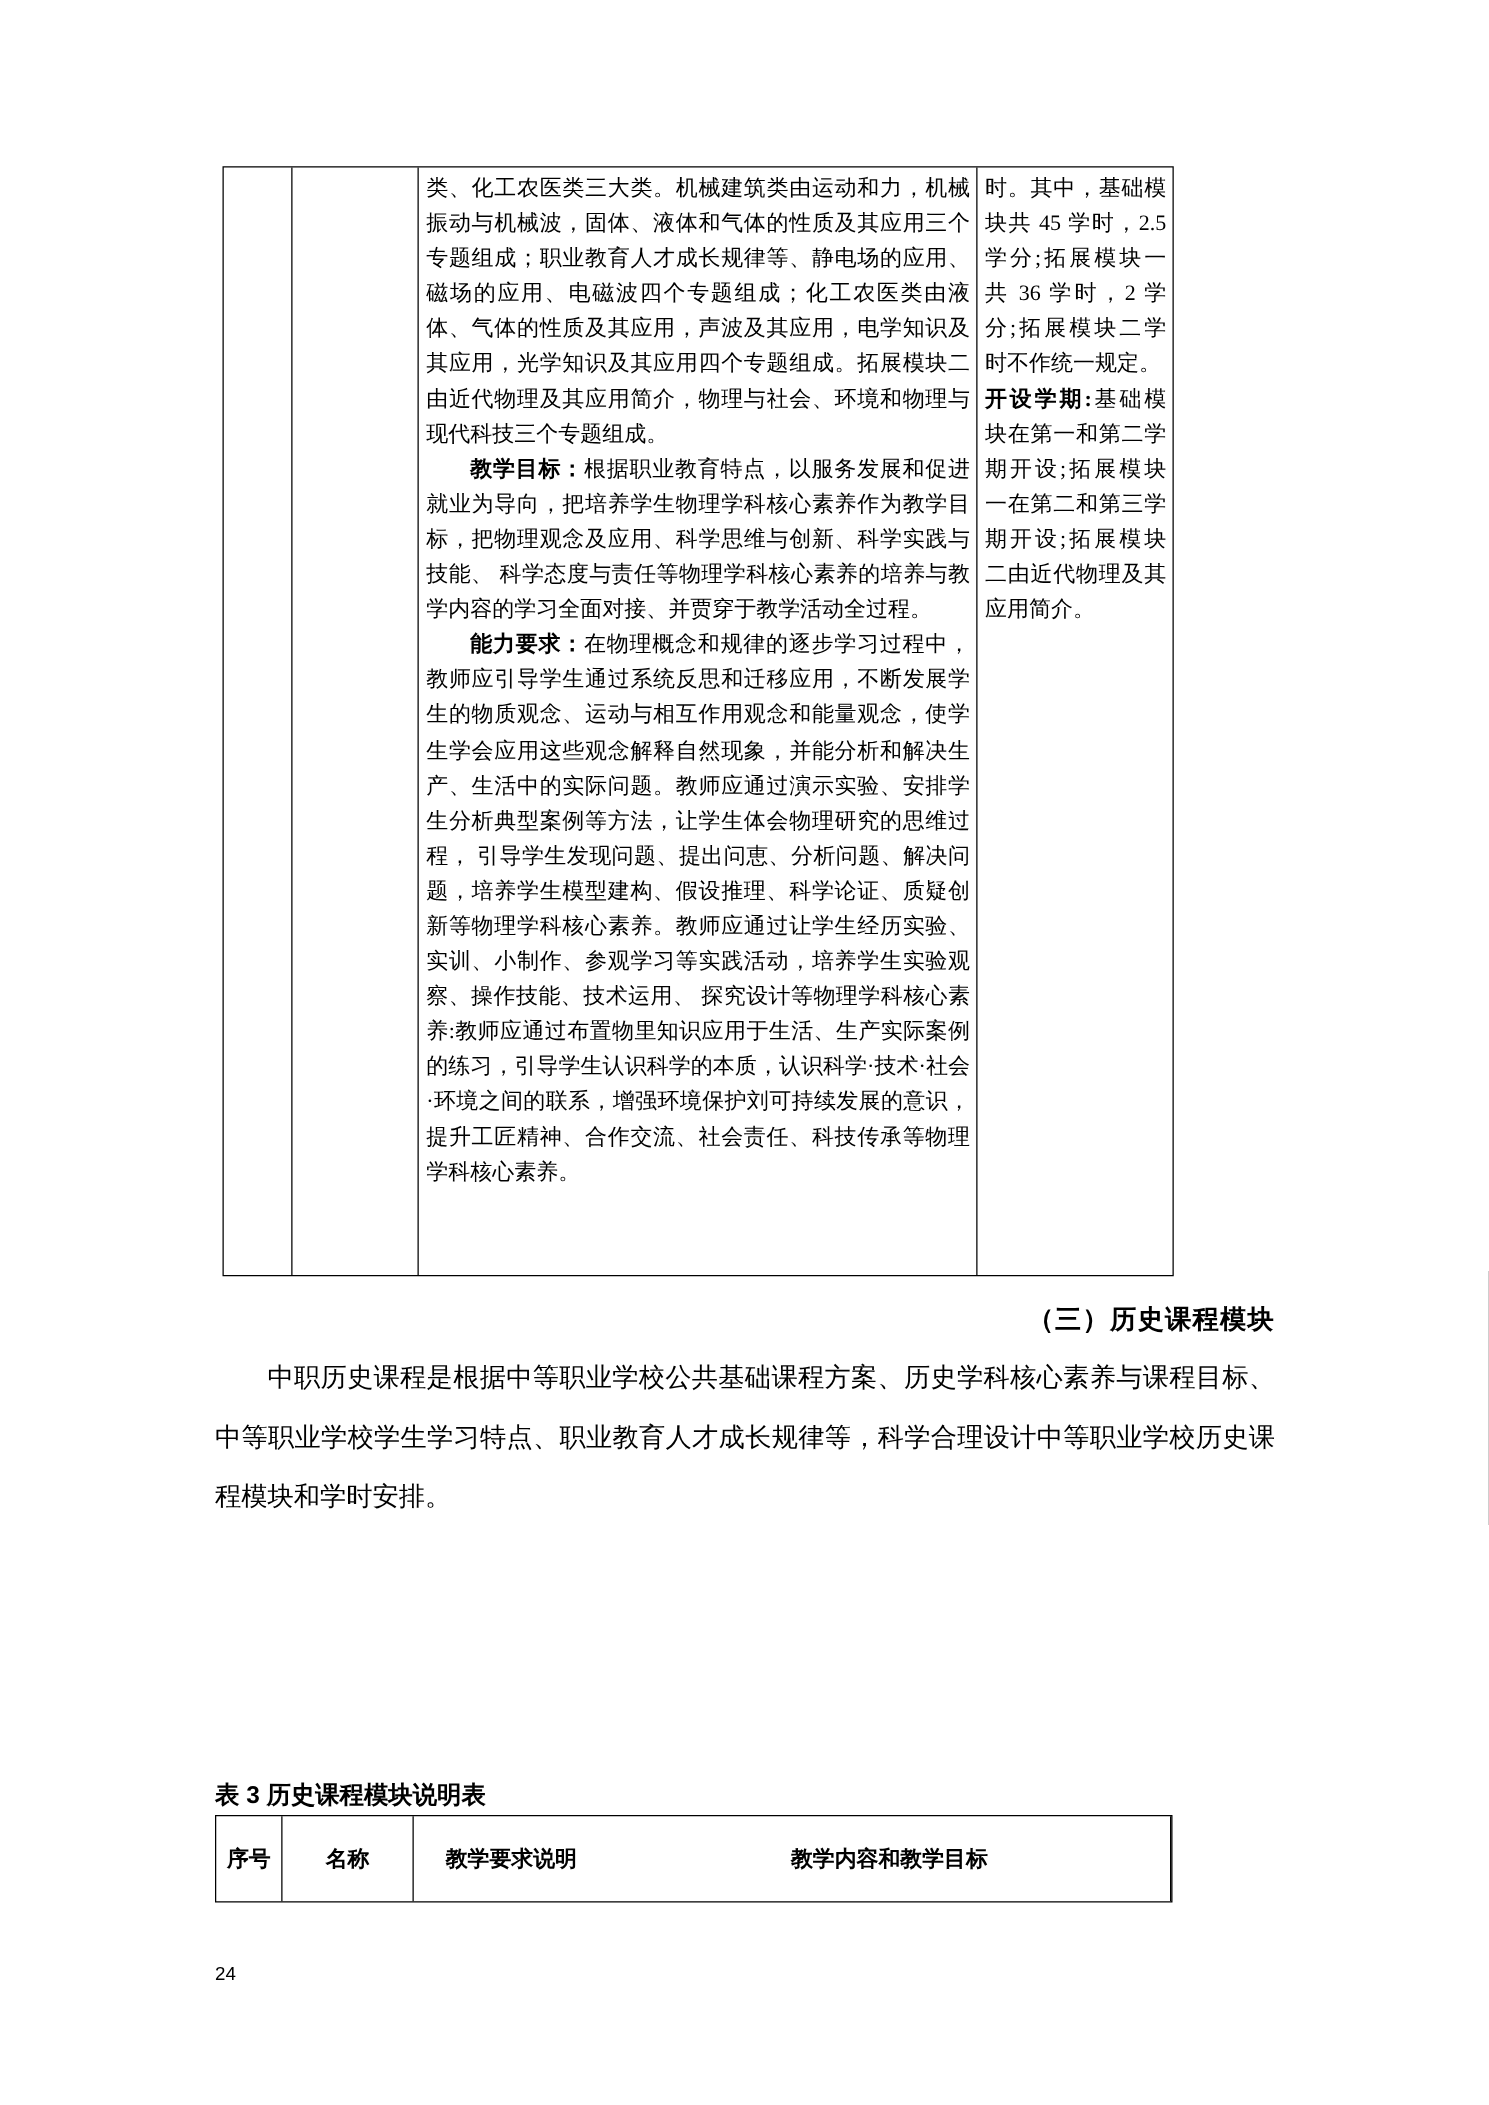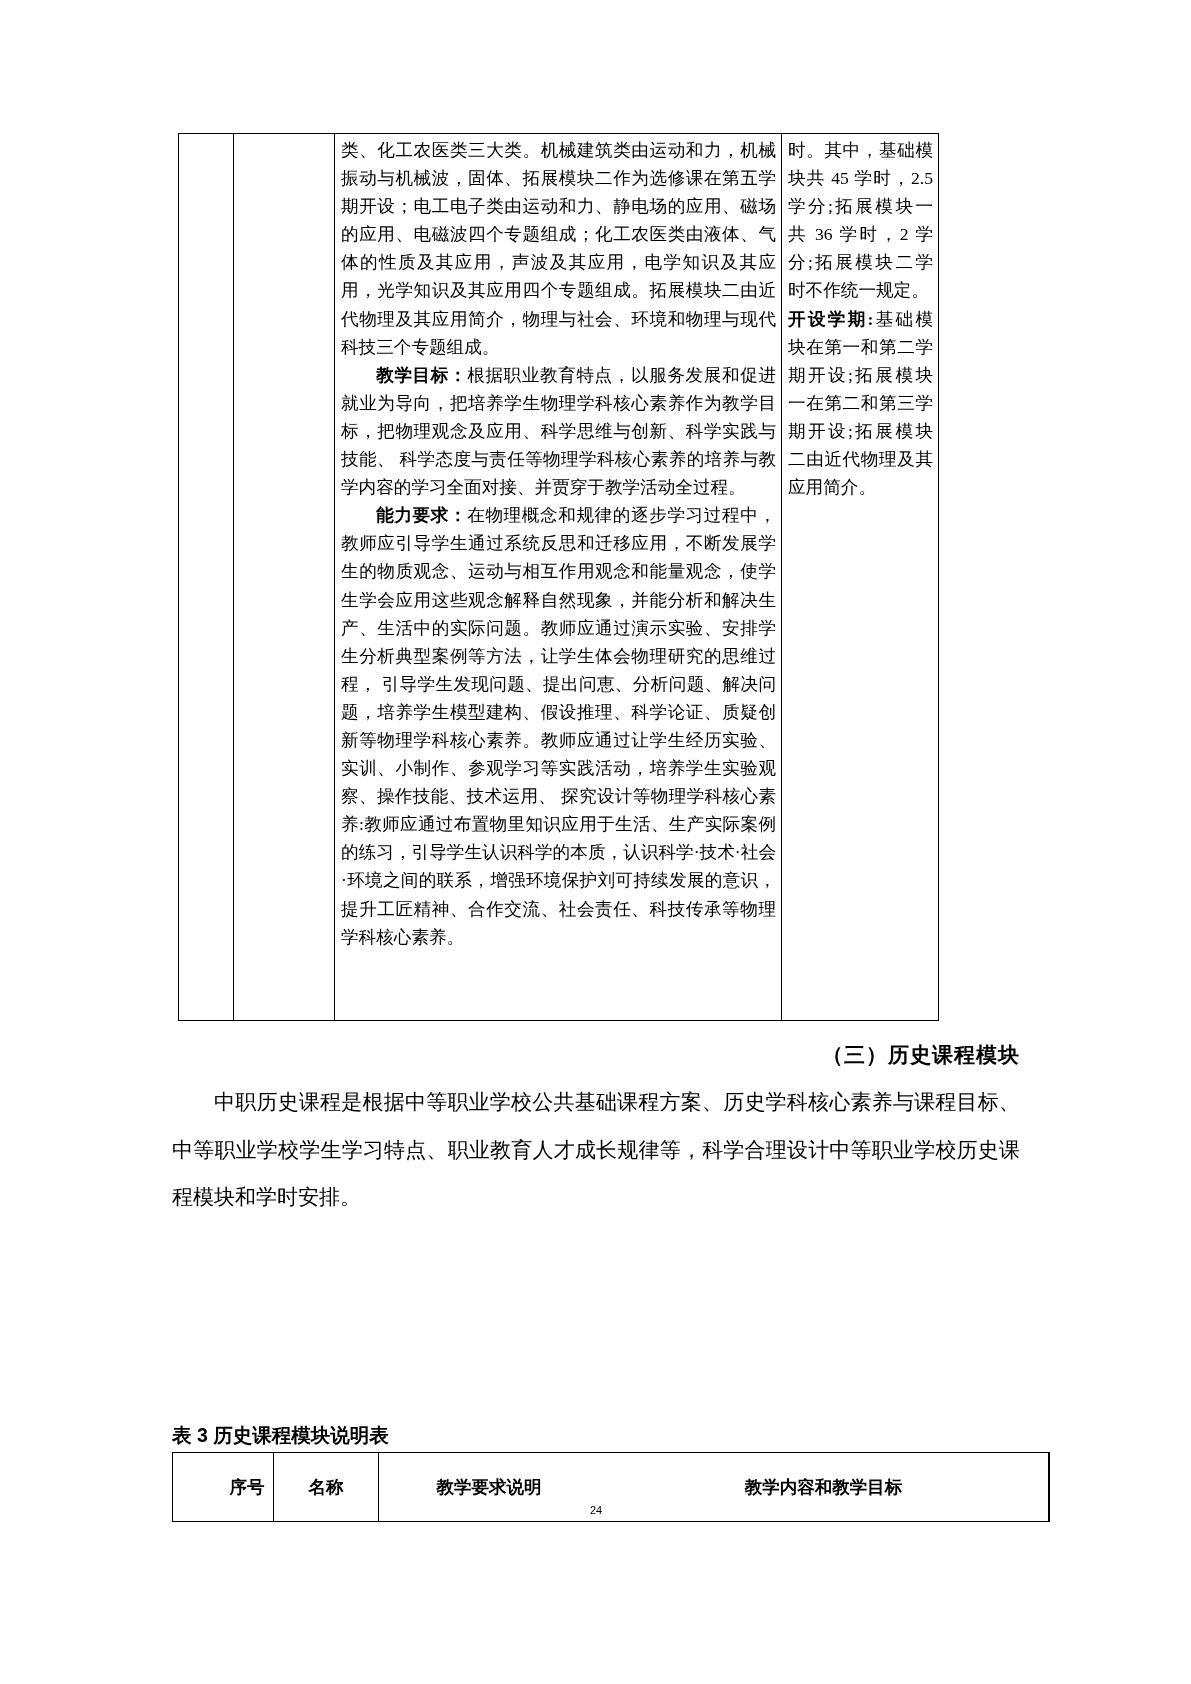--- a/index.html
+++ b/index.html
@@ -67,58 +67,57 @@
     position:absolute;left:172px;top:1422px;
     width:766px;
     margin:0;
     text-align:left;
     font-family:"Liberation Sans","DejaVu Sans",sans-serif;
     font-weight:bold;
     font-size:19.5px;
   }
   .histtable{
     position:absolute;left:172px;top:1452px;
-    width:878px;height:70px;
+    width:766px;height:70px;
     display:flex;
     border:1px solid #000;
     box-sizing:border-box;
     font-family:"Liberation Sans","DejaVu Sans",sans-serif;
     font-weight:bold;
     font-size:17.5px;
-    padding-left:48px;
   }
   .histtable .hcell{
     box-sizing:border-box;
     border-right:1px solid #000;
     display:flex;align-items:center;justify-content:center;
     text-align:center;
   }
   .histtable .h1{width:53px;}
   .histtable .h2{width:105px;}
   .histtable .h3{width:450px;}
   .histtable .h4{flex:1;border-right:none;}
   
   .pagenum{
-    position:absolute;left:172px;top:1504px;
+    position:absolute;left:172px;top:1571px;
     width:848px;
-    text-align:center;
+    text-align:left;
     font-family:"Liberation Sans","DejaVu Sans",sans-serif;
-    font-size:11px;
+    font-size:15px;
   }
 </style>
 </head>
 <body>
 
 <div class="page">
 
   <div class="toptable">
     <div class="cell c1"></div>
     <div class="cell c2"></div>
     <div class="cell c3">
-      <p class="cellpara">类、化工农医类三大类。机械建筑类由运动和力，机械振动与机械波，固体、拓展模块二作为选修课在第五学期开设；电工电子类由运动和力、静电场的应用、磁场的应用、电磁波四个专题组成；化工农医类由液体、气体的性质及其应用，声波及其应用，电学知识及其应用，光学知识及其应用四个专题组成。拓展模块二由近代物理及其应用简介，物理与社会、环境和物理与现代科技三个专题组成。</p>
+      <p class="cellpara">类、化工农医类三大类。机械建筑类由运动和力，机械振动与机械波，固体、液体和气体的性质及其应用三个专题组成；职业教育人才成长规律等、静电场的应用、磁场的应用、电磁波四个专题组成；化工农医类由液体、气体的性质及其应用，声波及其应用，电学知识及其应用，光学知识及其应用四个专题组成。拓展模块二由近代物理及其应用简介，物理与社会、环境和物理与现代科技三个专题组成。</p>
       <p class="cellpara ind"><b>教学目标：</b><span>根据职业教育特点，以服务发展和促进就业为导向，把培养学生物理学科核心素养作为教学目标，把物理观念及应用、科学思维与创新、科学实践与技能、 科学态度与责任等物理学科核心素养的培养与教学内容的学习全面对接、并贾穿于教学活动全过程。</span></p>
       <p class="cellpara ind"><b>能力要求：</b><span>在物理概念和规律的逐步学习过程中，教师应引导学生通过系统反思和迁移应用，不断发展学生的物质观念、运动与相互作用观念和能量观念，使学生学会应用这些观念解释自然现象，并能分析和解决生产、生活中的实际问题。教师应通过演示实验、安排学生分析典型案例等方法，让学生体会物理研究的思维过程， 引导学生发现问题、提出问恵、分析问题、解决问题，培养学生模型建构、假设推理、科学论证、质疑创新等物理学科核心素养。教师应通过让学生经历实验、 实训、小制作、参观学习等实践活动，培养学生实验观察、操作技能、技术运用、 探究设计等物理学科核心素养:教师应通过布置物里知识应用于生活、生产实际案例的练习，引导学生认识科学的本质，认识科学·技术·社会·环境之间的联系，增强环境保护刘可持续发展的意识，提升工匠精神、合作交流、社会责任、科技传承等物理学科核心素养。</span></p>
     </div>
     <div class="cell c4">
       <p class="cellpara">时。其中，基础模块共 45 学时，2.5 学分;拓展模块一共 36 学时，2 学分;拓展模块二学时不作统一规定。</p>
       <p class="cellpara"><b>开设学期:</b><span>基础模块在第一和第二学期开设;拓展模块一在第二和第三学期开设;拓展模块二由近代物理及其应用简介。</span></p>
     </div>
   </div>
 
   <h2 class="sec-heading">（三）历史课程模块</h2>

